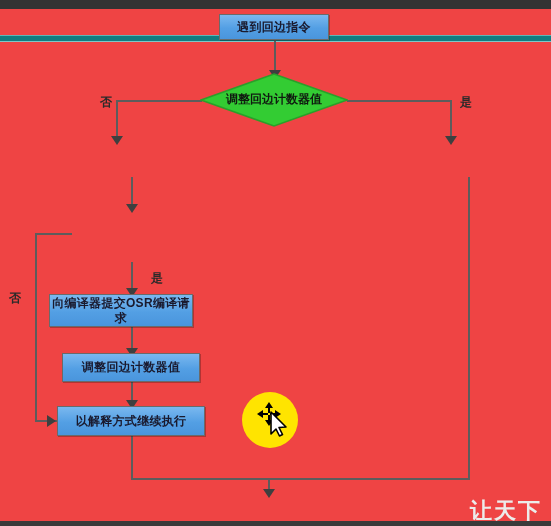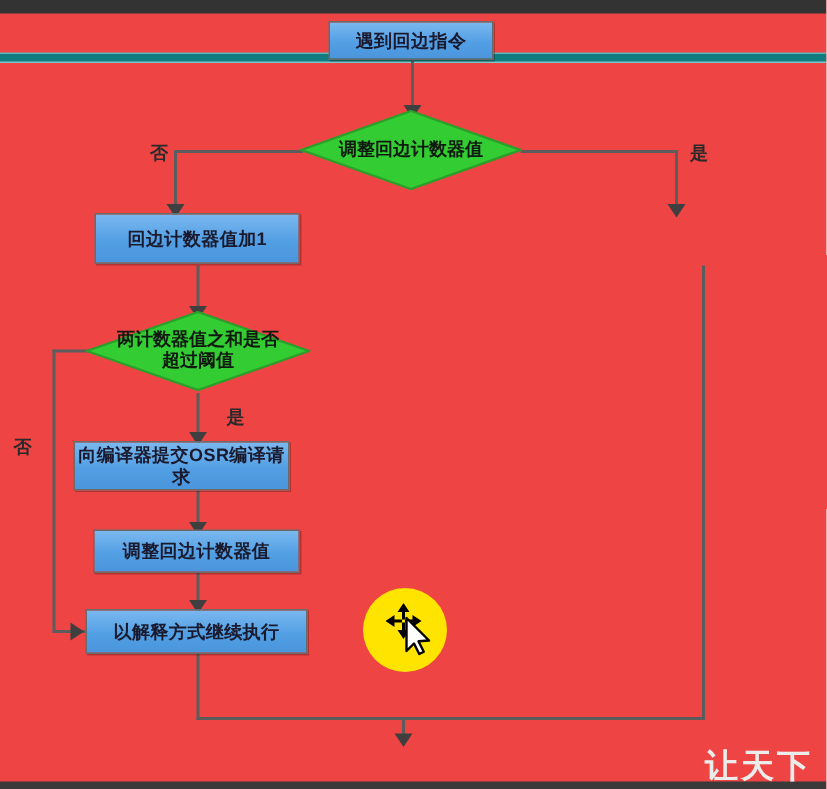--- a/index.html
+++ b/index.html
@@ -186,32 +186,22 @@
     <span>遇到回边指令</span>
   </div>
 
   <div class="diamond-wrap" style="left:200px; top:73px; width:148px; height:54px;">
     <svg width="148" height="54" viewBox="0 0 148 54">
       <polygon points="74,1 147,27 74,53 1,27" fill="#33cc33" stroke="#2aa02a" stroke-width="1.5"></polygon>
     </svg>
     <div class="diamond-label">调整回边计数器值</div>
   </div>
 
-  <div class="node box" style="left:63px; top:142px; width:137px; height:34px;">
-    <span>回边计数器值加1</span>
-  </div>
-
-
-  <div class="diamond-wrap" style="left:57px; top:207px; width:150px; height:54px;">
-    <svg width="150" height="54" viewBox="0 0 150 54">
-      <polygon points="75,1 149,27 75,53 1,27" fill="#33cc33" stroke="#2aa02a" stroke-width="1.5"></polygon>
-    </svg>
-    <div class="diamond-label">两计数器值之和是否
-超过阈值</div>
-  </div>
+
+
 
   <div class="node box" style="left:49px; top:294px; width:144px; height:33px;">
     <span>向编译器提交OSR编译请求</span>
   </div>
 
   <div class="node box" style="left:57px; top:406px; width:148px; height:30px;">
     <span>以解释方式继续执行</span>
   </div>
 
   <div class="node box" style="left:62px; top:353px; width:138px; height:29px;">

